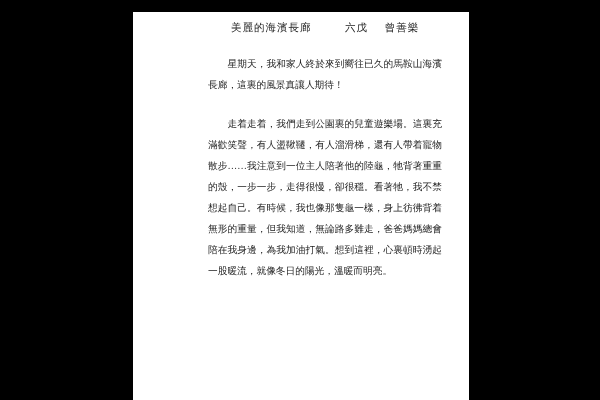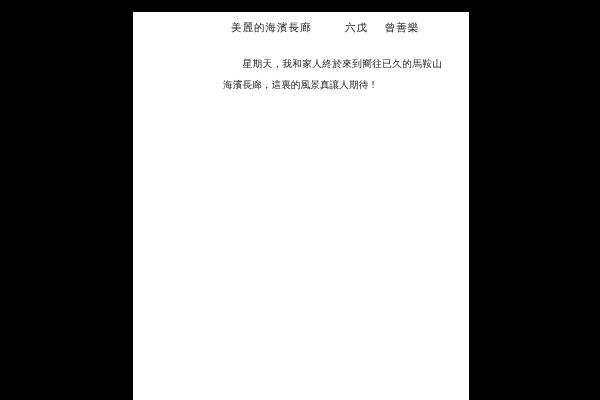--- a/index.html
+++ b/index.html
@@ -34,36 +34,37 @@
     white-space: nowrap;
     letter-spacing: 1px;
   }
   .title-line .doc-class {
     margin-left: 30px;
   }
   .title-line .doc-author {
     margin-left: 13px;
   }
   .essay-body p {
-    margin: 0 0 18px 15px;
+    margin: 0 0 18px 0;
     font-size: 9.7px;
     line-height: 21px;
     text-align: justify;
     text-indent: 2em;
     letter-spacing: 0;
     word-break: break-all;
   }
 </style>
 </head>
 <body>
 
 <div class="stage" style="background: rgb(0, 0, 0);">
   <div class="paper" style="background: rgb(255, 255, 255); color: rgb(28, 28, 28);">
     <div class="title-line">
       <span class="doc-title">美麗的海濱長廊</span>
       <span class="doc-class">六戊</span>
       <span class="doc-author">曾善樂</span>
     </div>
     <div class="essay-body">
         <p>星期天，我和家人終於來到嚮往已久的馬鞍山海濱長廊，這裏的風景真讓人期待！</p>
+        <p>走着走着，我們走到公園裏的兒童遊樂場。這裏充滿歡笑聲，有人盪鞦韆，有人溜滑梯，還有人帶着寵物散步……我注意到一位主人陪著他的陸龜，牠背著重重的殼，一步一步，走得很慢，卻很穩。看著牠，我不禁想起自己。有時候，我也像那隻龜一樣，身上彷彿背着無形的重量，但我知道，無論路多難走，爸爸媽媽總會陪在我身邊，為我加油打氣。想到這裡，心裏頓時湧起一股暖流，就像冬日的陽光，溫暖而明亮。</p>
       </div>
   </div>
 </div>
 
 </body></html>

